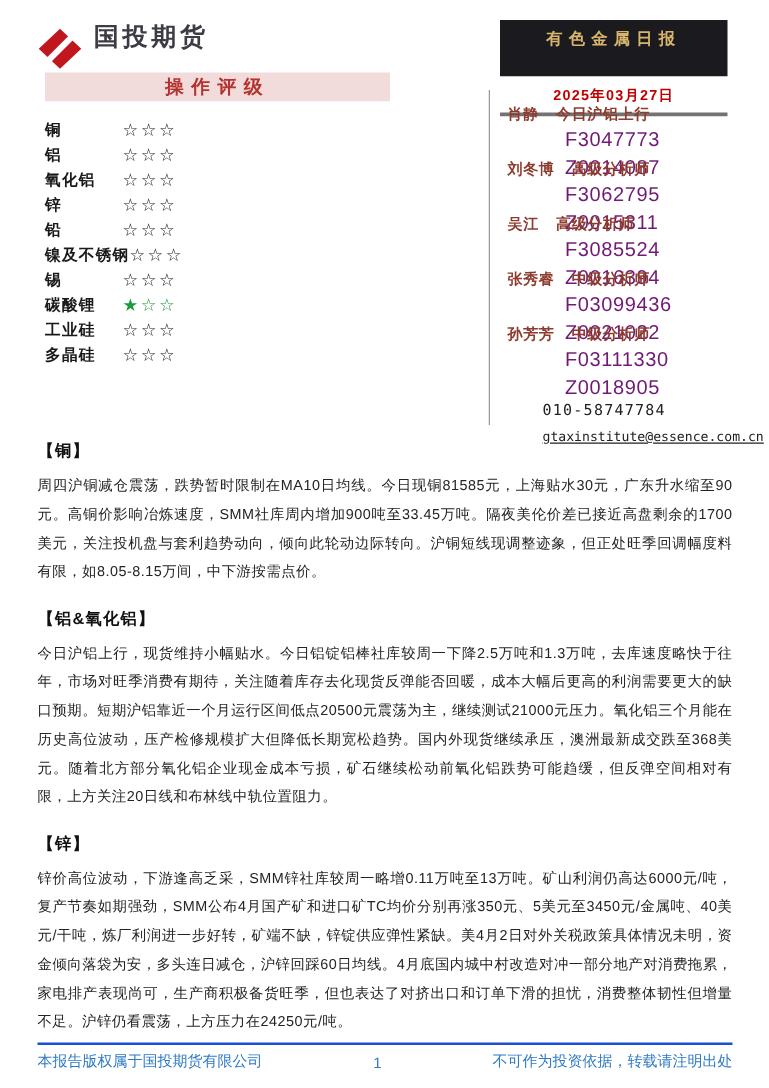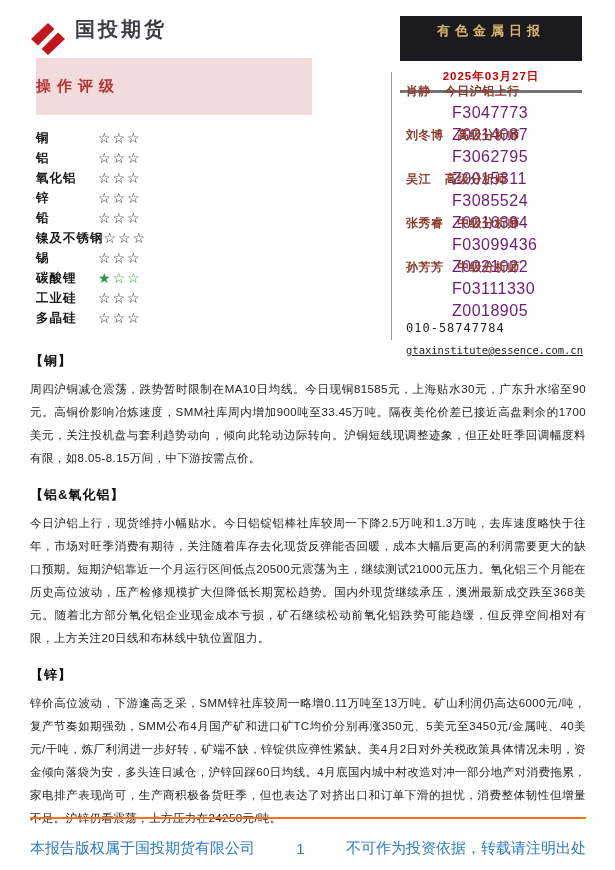--- a/index.html
+++ b/index.html
@@ -23,54 +23,54 @@
   }
   .report-date {
     color:#c00000; font-weight:bold; font-size:11.5px; text-align:center;
     letter-spacing:1px; padding:8px 0 6px; border-bottom:3px solid #737373;
   }
 
   
   .ratings { position:absolute; left:36px; top:58px; width:276px; }
   .ratings-title {
     background:#f2dcdb; color:#b43230; font-weight:bold; font-size:15px;
-    letter-spacing:6px; text-align:left; padding:19px 0;
+    letter-spacing:6px; text-align:center; padding:2px 0;
   }
   .rating-rows { margin-top:13px; }
   .rating-row { display:flex; align-items:center; height:20px; }
   .rating-name { font-size:12.5px; font-weight:bold; color:#1a1a1a; min-width:62px; letter-spacing:1px; }
   .rating-stars { font-size:14px; letter-spacing:2px; line-height:1; }
 
   
   .v-divider { position:absolute; left:391px; top:72px; width:1px; height:268px; background:#9a9a9a; }
 
   
   .analysts { position:absolute; left:406px; top:80px; width:178px; }
   .analyst-line { color:#8e3b2f; font-weight:bold; font-size:12px; height:22px; line-height:22px; letter-spacing:0.5px; }
   .analyst-name { margin-right:10px;font-family:Liberation Serif, serif; }
   .analyst-codes { color:#701a75; font-size:16px; height:22px; line-height:22px; letter-spacing:0.5px;margin-left:46px; }
-  .contact { margin-top:16px; }
+  .contact { margin-top:16px;margin-left:28px; }
   .phone { font-family:"DejaVu Sans Mono",monospace; font-size:12px; color:#222; height:24px; line-height:24px; letter-spacing:1px; }
   .email {
     font-family:"DejaVu Sans Mono",monospace; font-size:10.5px; color:#222;
     text-decoration:underline; white-space:nowrap; display:inline-block; margin-top:3px; cursor:pointer;
   }
 
   
   .body { position:absolute; left:30px; top:352px; width:556px; }
   .sec-heading { font-size:13px; color:#111; font-weight:bold; margin:16px 0 8px; letter-spacing:1px; }
   .report-section:first-child .sec-heading { margin-top:0; }
   .sec-body { font-size:11.5px; color:#242424; line-height:23px; text-align:justify; letter-spacing:0.4px; }
 
   
   .footer {
     position:absolute; left:30px; bottom:12px; width:556px;
-    border-top:2px solid #f97316; padding-top:20px;
+    border-top:2px solid #1d4ed8; padding-top:5px;
     display:flex; justify-content:space-between; align-items:center;
-    font-size:15px; color:#2f7bc3;
+    font-size:12px; color:#2f7bc3;
   }
 </style>
 </head>
 <body>
 
 <div class="page">
 
   <div class="brand">
     <span>
       <svg width="36" height="34" viewBox="0 0 36 34">

